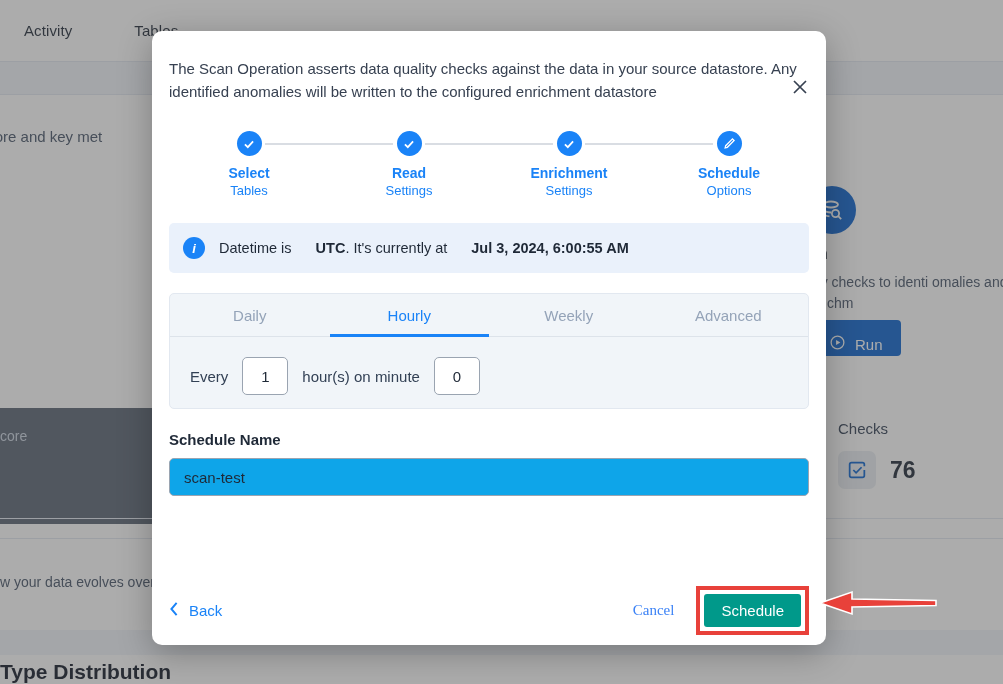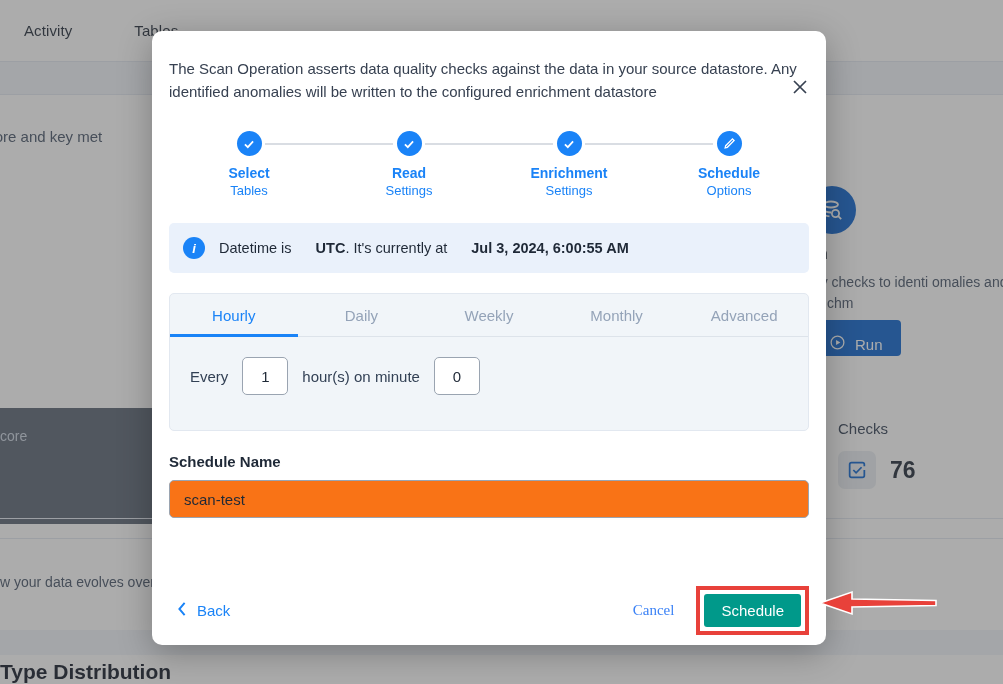--- a/index.html
+++ b/index.html
@@ -185,46 +185,45 @@
     font-size: 15px; color: #94a3b8; cursor: pointer;
     position: relative; background: none; border: none; font-family: inherit;
   }
   .tab.active { color: #1a83f7; }
   .tab.active::after {
     content: ""; position: absolute; left: 0; right: 0; bottom: -1px;
     height: 3px; background: #1a83f7;
   }
   .tab-body {
     display: flex; align-items: center; gap: 14px;
-    padding: 20px 20px 35px 20px;
+    padding: 20px 20px 13px 20px;
   }
   .tab-body-label { font-size: 15px; color: #334155; }
   .num-input {
     width: 46px; height: 38px;
     border: 1px solid #9aa4b1; border-radius: 5px;
     background: #ffffff; text-align: center;
     font-size: 15px; color: #1f2937; font-family: inherit;
   }
 
   
   .field-block { margin: 22px 17px 0 17px; }
   .field-label { font-size: 15px; font-weight: bold; color: #1f2937; }
   .text-input {
     margin-top: 10px; width: 100%; height: 38px;
     border: 1px solid #9aa4b1; border-radius: 5px;
     padding: 0 14px; font-size: 15px; color: #1f2937;
-    font-family: inherit; background: #f97316;
+    font-family: inherit; background: #0ea5e9;
   }
 
   
   .modal-footer {
     position: absolute; left: 0; right: 0; bottom: 0;
     height: 70px; display: flex; align-items: center;
     padding: 0 17px;
-    margin-left: 8px;
   }
   .back-btn {
     display: flex; align-items: center; gap: 10px;
     background: none; border: none; cursor: pointer;
     color: #1a83f7; font-size: 15px; font-family: inherit;
   }
   .footer-right {
     margin-left: auto; display: flex; align-items: center; gap: 16px;
   }
   .cancel-btn {
@@ -378,24 +377,23 @@
     </div>
   </div>
 
   <div class="info-banner">
     <div class="info-icon">i</div>
     <div class="info-text"><span>Datetime is </span><b>UTC</b><span>. It's currently at </span><b>Jul 3, 2024, 6:00:55 AM</b></div>
   </div>
 
   <div class="sched-panel">
     <div class="tabs">
+      <button class="tab">Daily</button>
       <button class="tab active">Hourly</button>
-      <button class="tab">Daily</button>
       <button class="tab">Weekly</button>
-      <button class="tab">Monthly</button>
       <button class="tab">Advanced</button>
     </div>
     <div class="tab-body">
       <span class="tab-body-label">Every</span>
       <input class="num-input" value="1" style="">
       <span class="tab-body-label">hour(s) on minute</span>
       <input class="num-input" value="0" style="">
     </div>
   </div>
 

